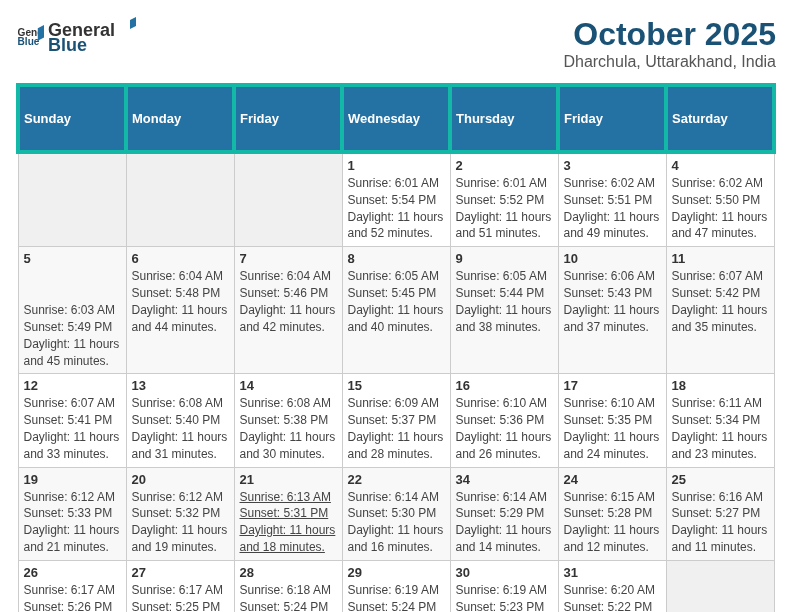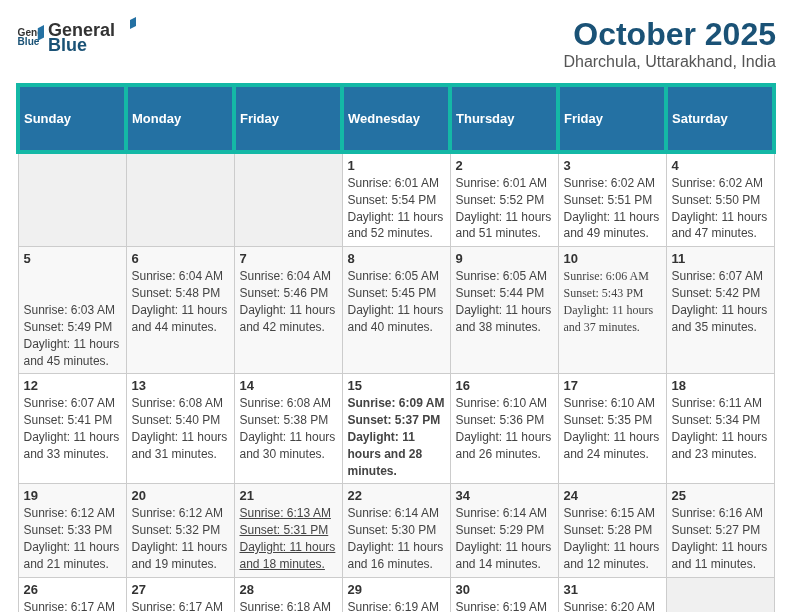--- a/index.html
+++ b/index.html
@@ -184,21 +184,21 @@
 Daylight: 11 hours and 40 minutes.</div>
         </td>
         <td>
           <span class="day-number">9</span>
           <div class="day-info" style="white-space: pre-line;">Sunrise: 6:05 AM
 Sunset: 5:44 PM
 Daylight: 11 hours and 38 minutes.</div>
         </td>
         <td>
           <span class="day-number">10</span>
-          <div class="day-info" style="white-space: pre-line; font-family: Liberation Serif, serif;">Sunrise: 6:06 AM
+          <div class="day-info" style="white-space: pre-line;">Sunrise: 6:06 AM
 Sunset: 5:43 PM
 Daylight: 11 hours and 37 minutes.</div>
         </td>
         <td>
           <span class="day-number">11</span>
           <div class="day-info" style="white-space: pre-line;">Sunrise: 6:07 AM
 Sunset: 5:42 PM
 Daylight: 11 hours and 35 minutes.</div>
         </td>
       </tr>
@@ -216,21 +216,21 @@
 Daylight: 11 hours and 31 minutes.</div>
         </td>
         <td>
           <span class="day-number">14</span>
           <div class="day-info" style="white-space: pre-line;">Sunrise: 6:08 AM
 Sunset: 5:38 PM
 Daylight: 11 hours and 30 minutes.</div>
         </td>
         <td>
           <span class="day-number">15</span>
-          <div class="day-info" style="white-space: pre-line; font-weight: bold;">Sunrise: 6:09 AM
+          <div class="day-info" style="white-space: pre-line;">Sunrise: 6:09 AM
 Sunset: 5:37 PM
 Daylight: 11 hours and 28 minutes.</div>
         </td>
         <td>
           <span class="day-number">16</span>
           <div class="day-info" style="white-space: pre-line;">Sunrise: 6:10 AM
 Sunset: 5:36 PM
 Daylight: 11 hours and 26 minutes.</div>
         </td>
         <td>

